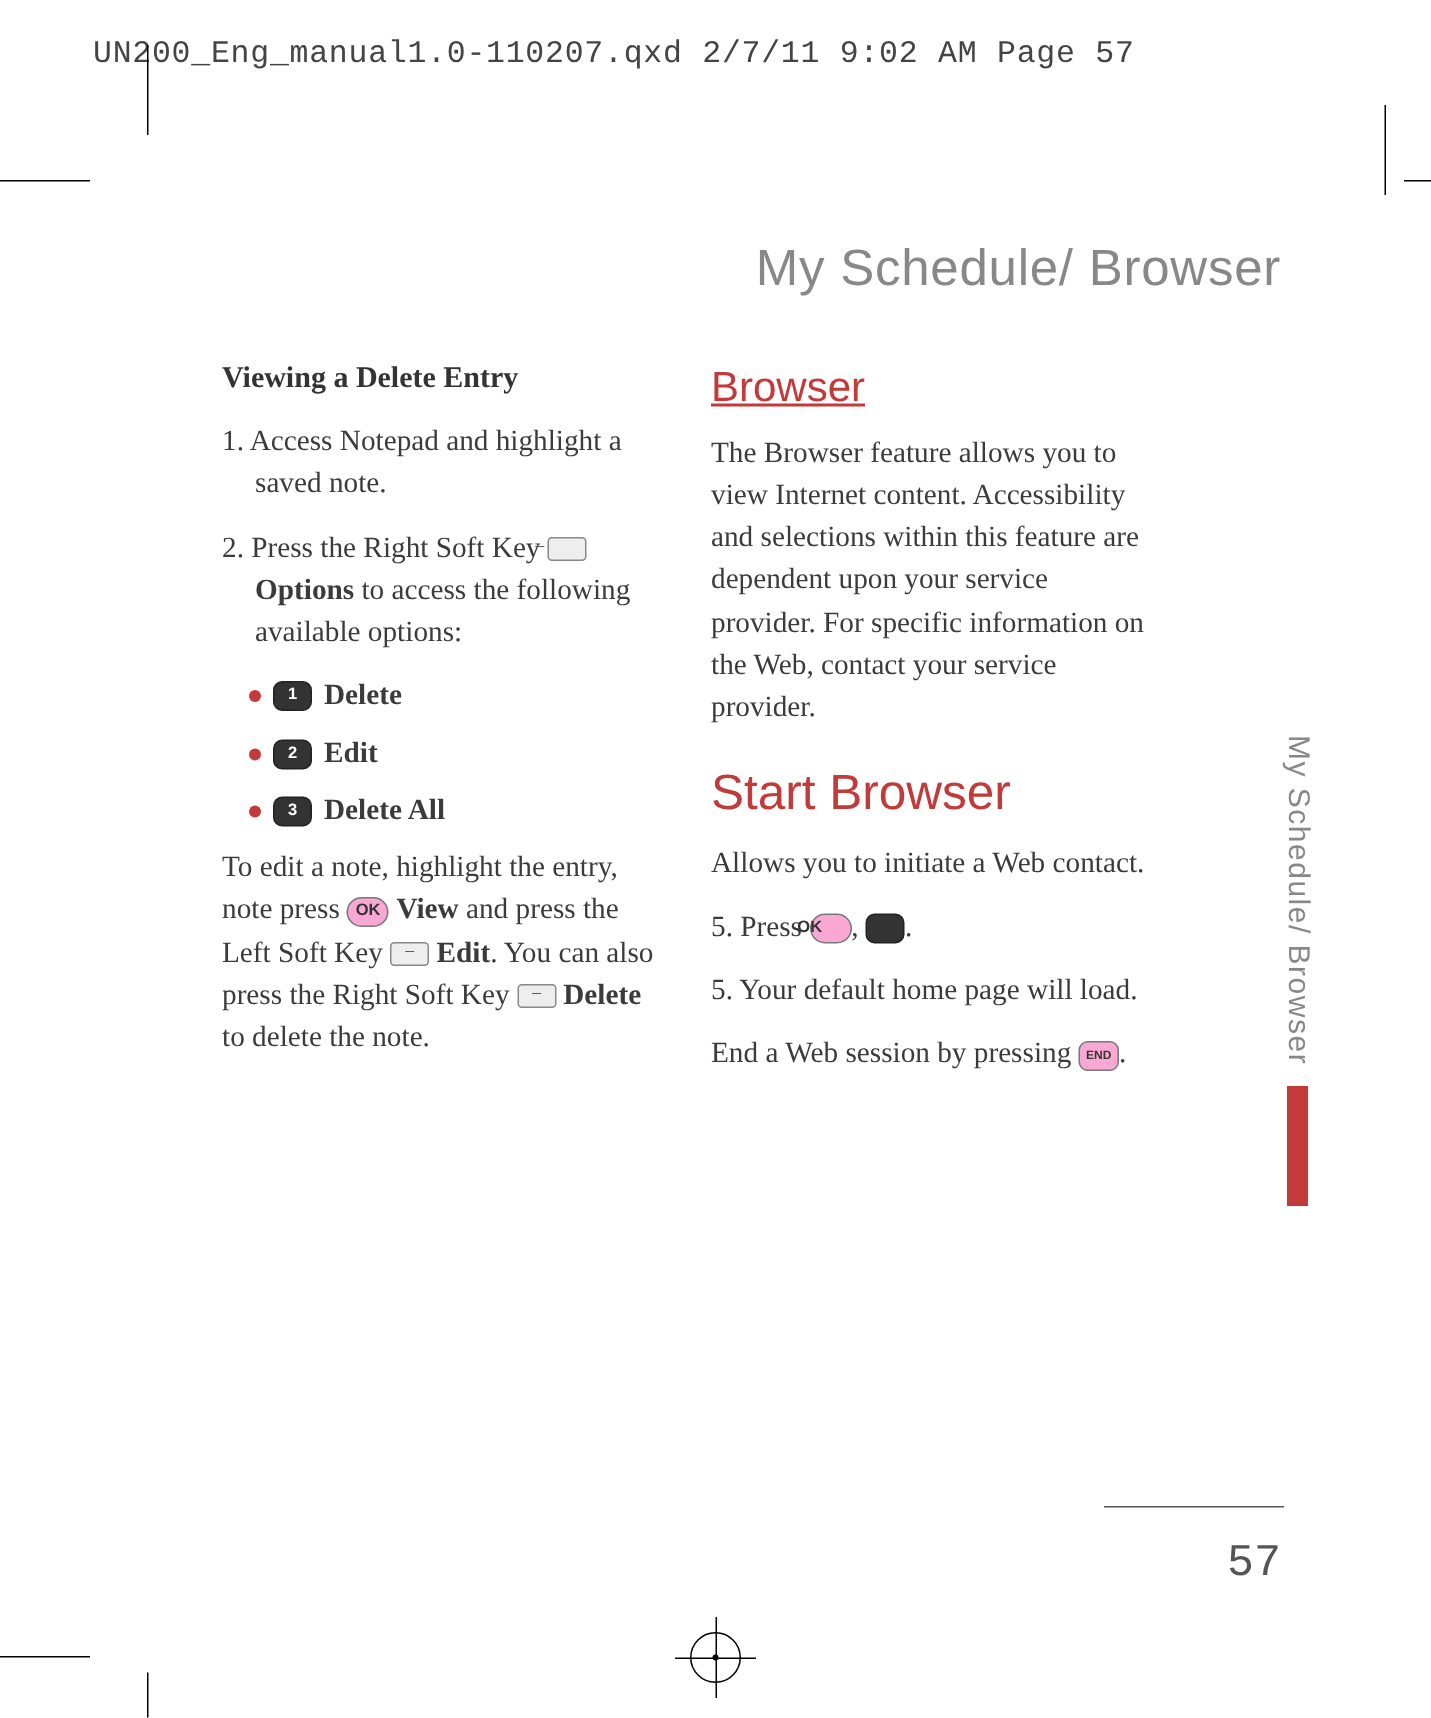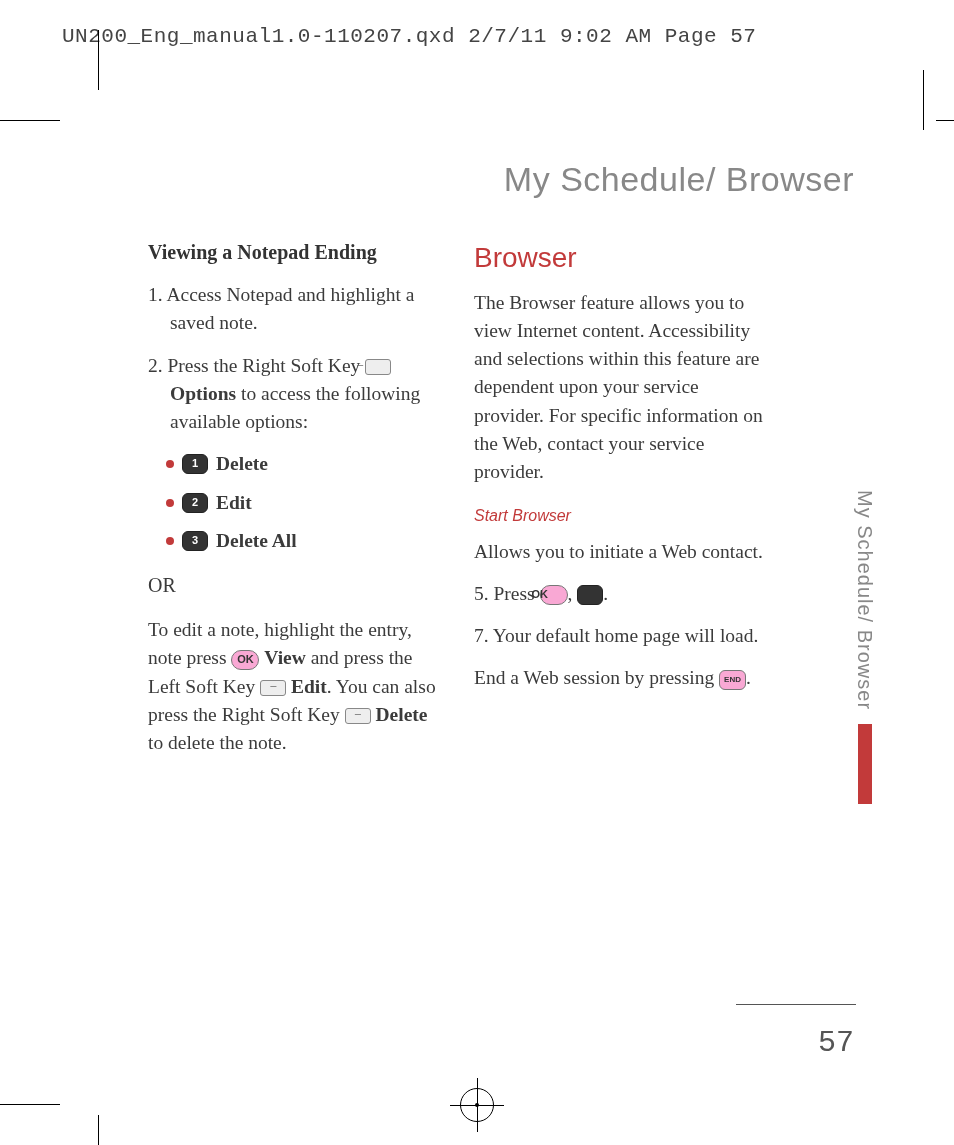--- a/index.html
+++ b/index.html
@@ -35,22 +35,22 @@
     font-family: "Trebuchet MS","Segoe UI",sans-serif;
     font-weight:300; font-size:34px; color:#888; letter-spacing:0.5px;
   }
   .col-wrap {
     position:absolute; top:118px; left:50px; right:160px;
     display:flex; gap:36px;
   }
   .col { flex:1; font-size:19.5px; line-height:1.45; color:#3b3b3b; }
   .h-bold { font-weight:700; color:#333; margin-bottom:14px; font-size:20px; }
   .h-red { color:#c23a3a; font-family:"Trebuchet MS",sans-serif; font-weight:400; margin-bottom:10px; }
-  .h-red.big { font-size:28px; }
-  .h-red.med { font-size:16px;font-style:italic; }
+  .h-red.big { font-size:28px;text-decoration:underline; }
+  .h-red.med { font-size:33px; }
   .step { margin:8px 0 14px 0; padding-left:22px; text-indent:-22px; }
   .bullet-row { display:flex; align-items:center; gap:8px; margin:4px 0 10px 18px; }
   .red-dot { width:8px; height:8px; border-radius:50%; background:#c23a3a; flex:none; }
   .key-icon {
     display:inline-flex; align-items:center; justify-content:center;
     height:20px; min-width:26px; padding:0 4px;
     border:1px solid #777; border-radius:6px; background:#f9a8d4;
     font-size:11px; font-weight:700; color:#333; vertical-align:middle;
     font-family:Arial,sans-serif;
   }
@@ -92,21 +92,21 @@
     <div class="dot"></div>
   </div>
 
 <div class="page">
 
   <div class="running-head">My Schedule/ Browser</div>
 
   <div class="col-wrap">
 
     <div class="col">
-      <div class="h-bold">Viewing a Notepad Ending</div>
+      <div class="h-bold">Viewing a Delete Entry</div>
 
       <div class="step">1. Access Notepad and highlight a saved note.</div>
 
       <div class="step">
         <span>2. Press the Right Soft Key </span>
         <span class="softkey"></span>
         <b>Options</b><span> to access the following available options:</span>
       </div>
 
       <div class="bullet-row">
@@ -118,21 +118,20 @@
         <span class="red-dot"></span>
         <span class="key-icon dark">2</span>
         <b>Edit</b>
       </div>
       <div class="bullet-row">
         <span class="red-dot"></span>
         <span class="key-icon dark">3</span>
         <b>Delete All</b>
       </div>
 
-      <div class="or-text">OR</div>
 
       <div class="para">
         <span>To edit a note, highlight the entry, note press </span>
         <span class="key-icon pill">OK</span>
         <b>View</b>
         <span> and press the Left Soft Key </span>
         <span class="softkey"></span>
         <b>Edit</b><span>. You can also press the Right Soft Key </span>
         <span class="softkey"></span>
         <b>Delete</b>
@@ -146,21 +145,21 @@
 
       <div class="h-red med" style="margin-top:18px">Start Browser</div>
       <div class="para">Allows you to initiate a Web contact.</div>
 
       <div class="step">
         <span>5. Press </span>
         <span class="key-icon pill">OK</span><span>, </span>
         <span class="key-icon dark">7</span><span>.</span>
       </div>
 
-      <div class="step">7. Your default home page will load.</div>
+      <div class="step">5. Your default home page will load.</div>
 
       <div class="para">
         <span>End a Web session by pressing </span>
         <span class="key-icon" style="font-size:8px">END</span><span>.</span>
       </div>
     </div>
   </div>
 
   <div class="side-tab">
     <span>My Schedule/ Browser</span>

